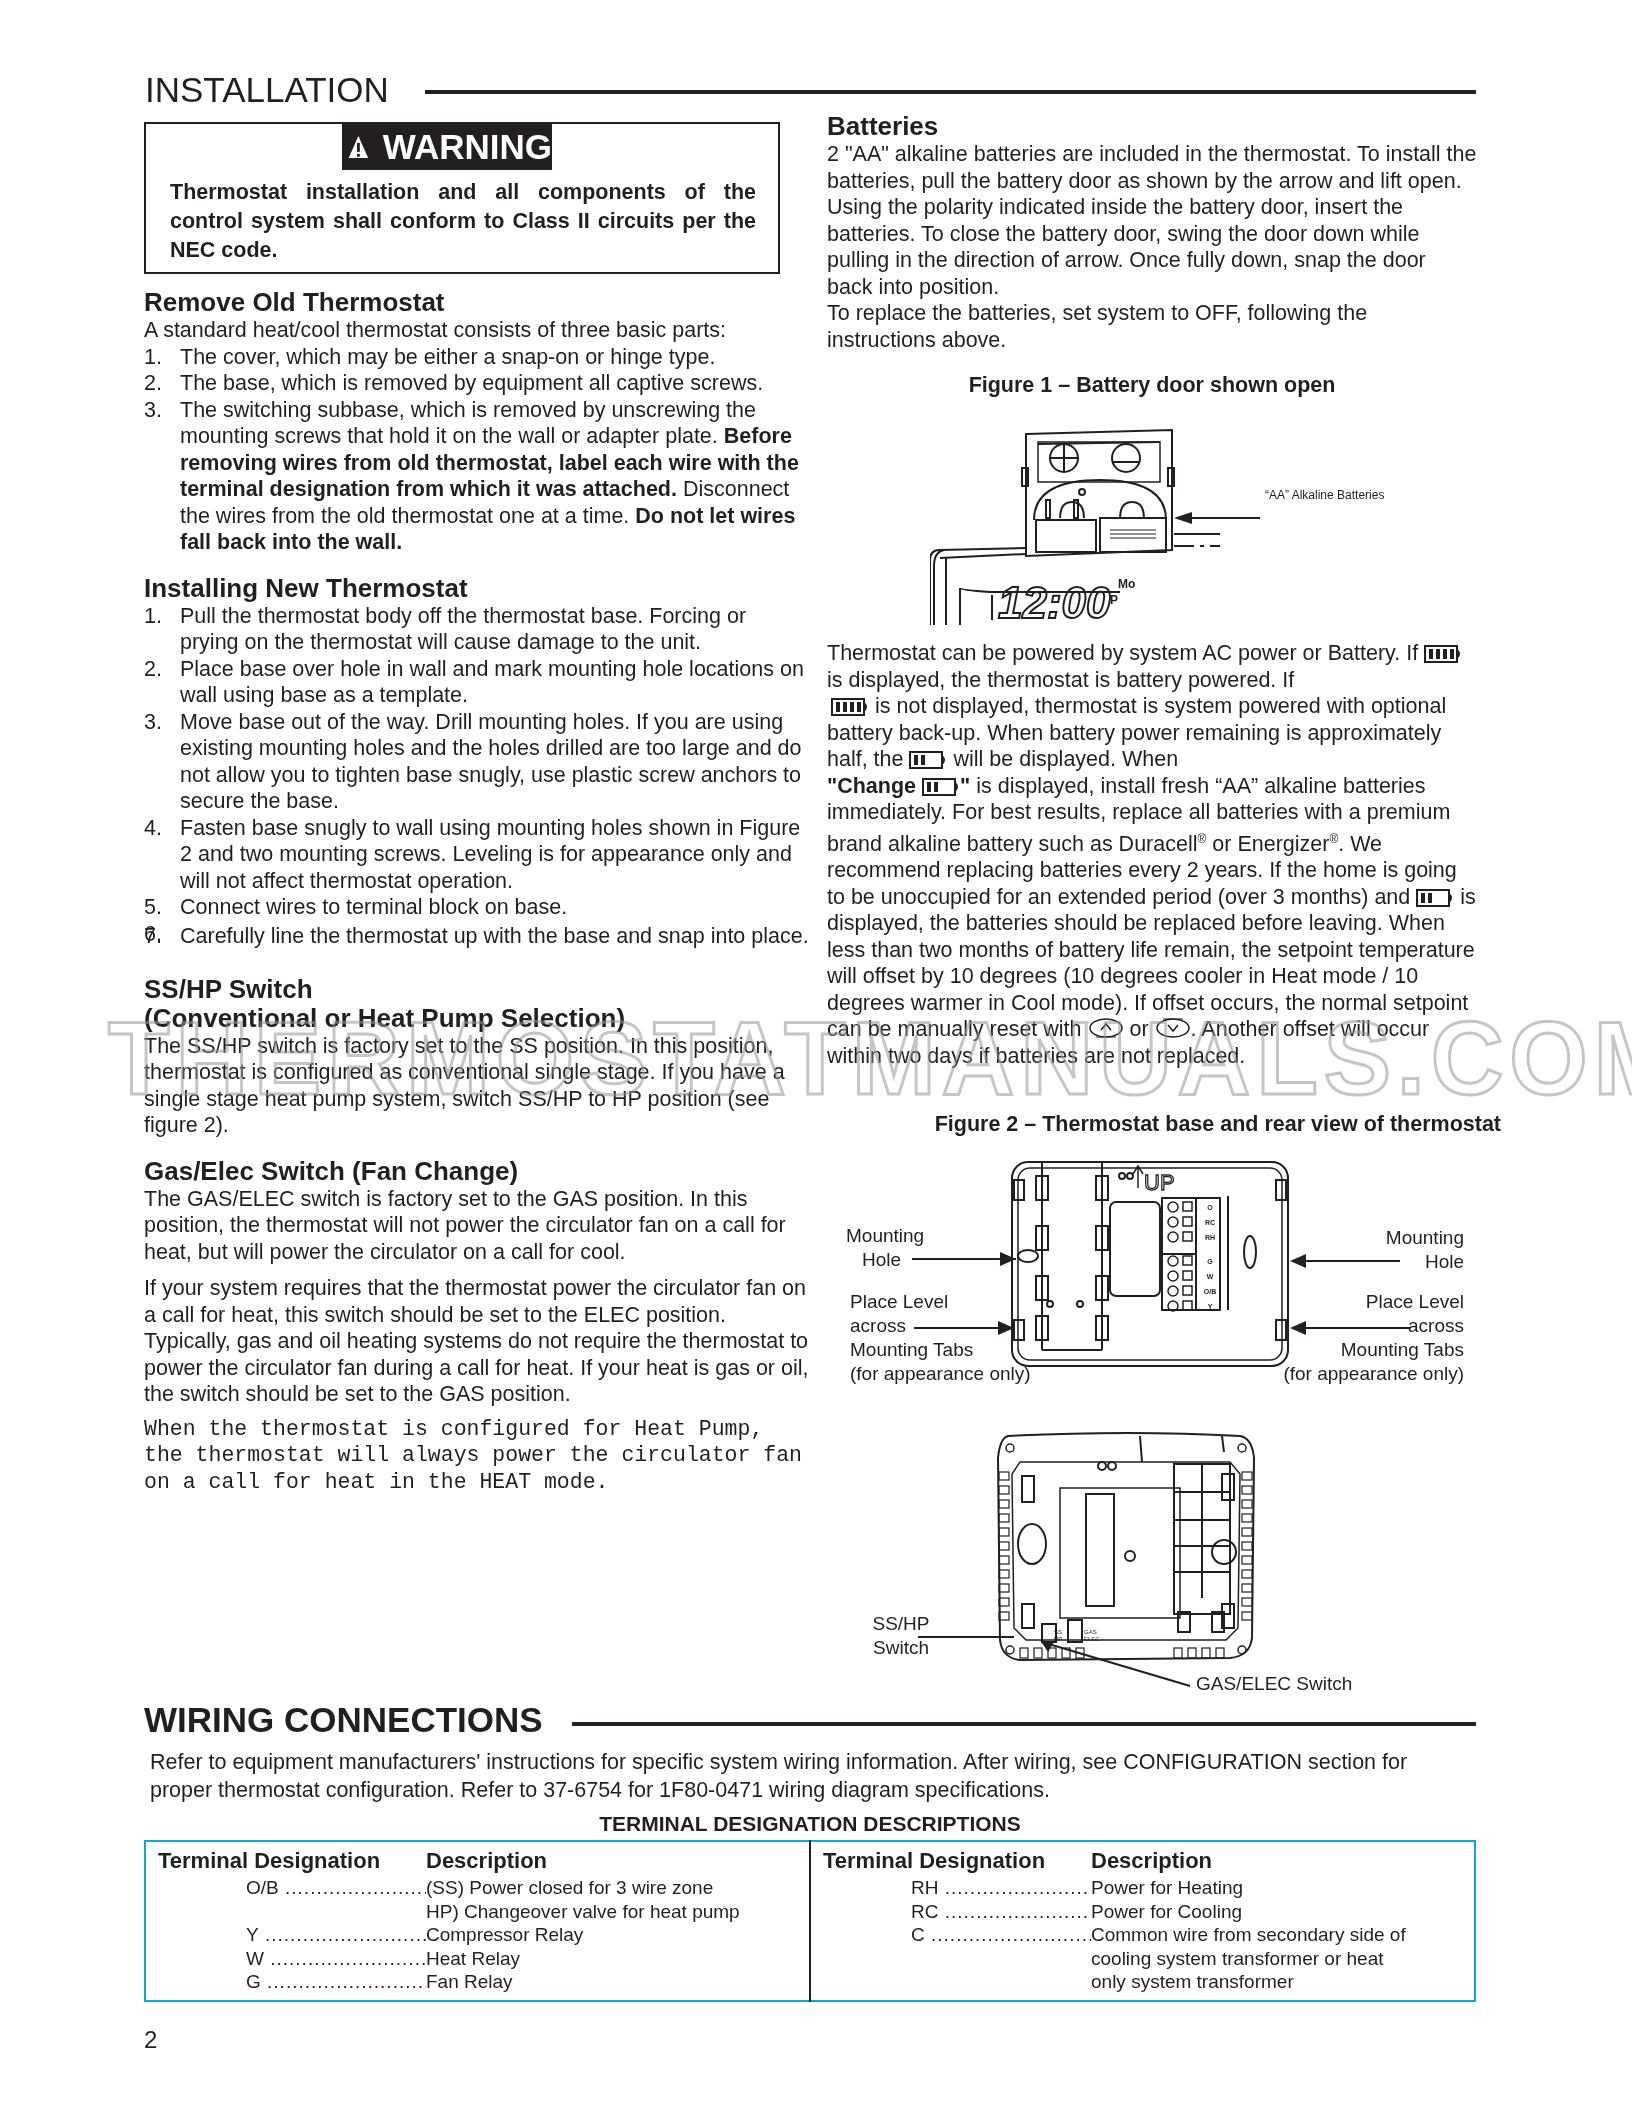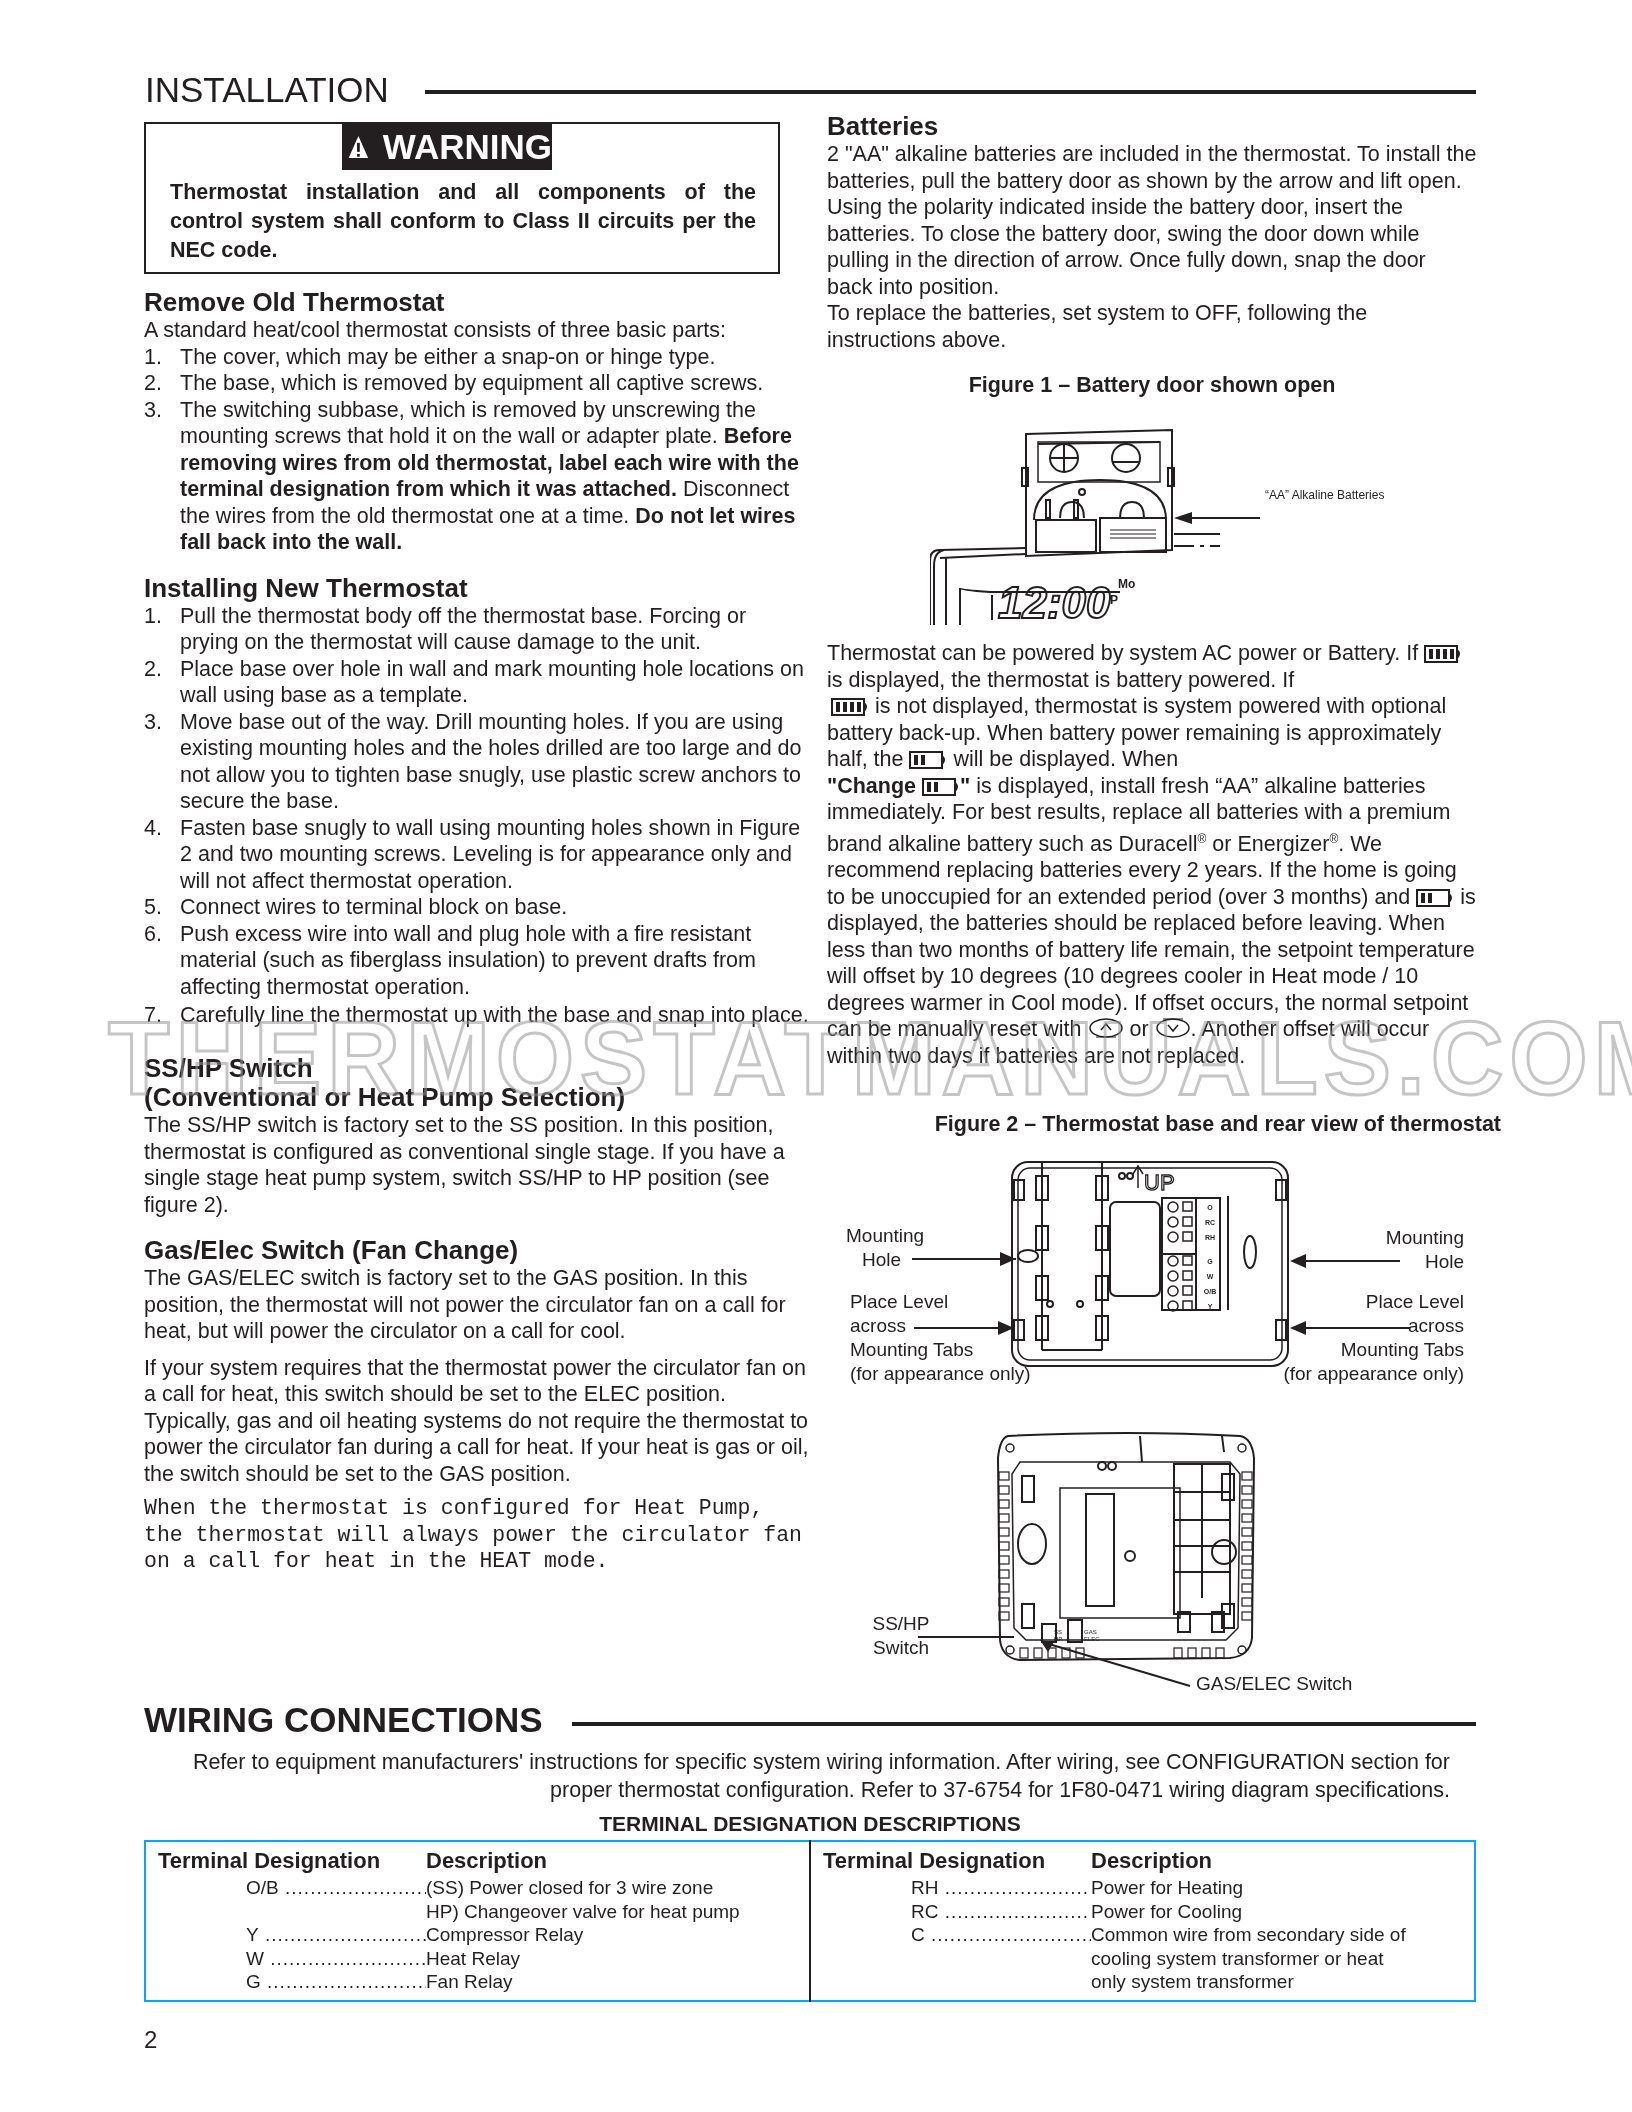--- a/index.html
+++ b/index.html
@@ -71,21 +71,21 @@
     <li><span class="num">3.</span><span>The switching subbase, which is removed by unscrewing the mounting screws that hold it on the wall or adapter plate. </span><b>Before removing wires from old thermostat, label each wire with the terminal designation from which it was attached.</b><span> Disconnect the wires from the old thermostat one at a time. </span><b>Do not let wires fall back into the wall.</b></li>
   </ol>
 
   <h2 class="h2" style="margin-top:18px;">Installing New Thermostat</h2>
   <ol class="steps">
     <li><span class="num">1.</span><span>Pull the thermostat body off the thermostat base. Forcing or prying on the thermostat will cause damage to the unit.</span></li>
     <li><span class="num">2.</span><span>Place base over hole in wall and mark mounting hole locations on wall using base as a template.</span></li>
     <li><span class="num">3.</span><span>Move base out of the way. Drill mounting holes. If you are using existing mounting holes and the holes drilled are too large and do not allow you to tighten base snugly, use plastic screw anchors to secure the base.</span></li>
     <li><span class="num">4.</span><span>Fasten base snugly to wall using mounting holes shown in Figure 2 and two mounting screws. Leveling is for appearance only and will not affect thermostat operation.</span></li>
     <li><span class="num">5.</span><span>Connect wires to terminal block on base.</span></li>
-    <li><span class="num">6.</span><span>Push excess wire into wall and plug hole with a fire resistant material (such as fiberglass insulation) to prevent drafts from affecting thermostat operation.</span></li>
+    <li><span class="num">6.</span></li>
     <li style="line-height:30px;"><span class="num">7.</span><span>Carefully line the thermostat up with the base and snap into place.</span></li>
   </ol>
 
   <h2 class="h2" style="margin-top:24px;">SS/HP Switch</h2>
   <h2 class="h2">(Conventional or Heat Pump Selection)</h2>
   <p class="p">The SS/HP switch is factory set to the SS position. In this position, thermostat is configured as conventional single stage. If you have a single stage heat pump system, switch SS/HP to HP position (see figure 2).</p>
 
   <h2 class="h2" style="margin-top:18px;">Gas/Elec Switch (Fan Change)</h2>
   <p class="p">The GAS/ELEC switch is factory set to the GAS position. In this position, the thermostat will not power the circulator fan on a call for heat, but will power the circulator on a call for cool.</p>
   <p class="p" style="margin-top:10px;">If your system requires that the thermostat power the circulator fan on a call for heat, this switch should be set to the ELEC position. Typically, gas and oil heating systems do not require the thermostat to power the circulator fan during a call for heat. If your heat is gas or oil, the switch should be set to the GAS position.</p>
@@ -377,21 +377,21 @@
 <svg class="abs" style="left:1040px; top:1640px;" width="160" height="50">
     <line x1="2" y1="2" x2="150" y2="46" stroke="#231f20" stroke-width="2"></line>
     <polygon points="0,0 14,2 8,12" fill="#231f20"></polygon>
   </svg>
 <div class="lbl" style="left:1196px; top:1672px;">GAS/ELEC Switch</div>
 
 <div class="watermark">THERMOSTATMANUALS.COM</div>
 
 <div class="abs sec-title bold" style="left:144px; top:1702px;">WIRING CONNECTIONS</div>
 <div class="rule" style="left:572px; top:1722px; width:904px;"></div>
-<div class="abs p" style="left:150px; top:1748px; width:1300px; font-size:21.5px; line-height:28px;text-align:right;">Refer to equipment manufacturers' instructions for specific system wiring information. After wiring, see CONFIGURATION section for proper thermostat configuration. Refer to 37-6754 for 1F80-0471 wiring diagram specifications.</div>
+<div class="abs p" style="left:150px; top:1748px; width:1300px; font-size:21.5px; line-height:28px;">Refer to equipment manufacturers' instructions for specific system wiring information. After wiring, see CONFIGURATION section for proper thermostat configuration. Refer to 37-6754 for 1F80-0471 wiring diagram specifications.</div>
 
 <div class="abs fig-cap" style="left:144px; top:1812px; width:1332px; font-size:21px;">TERMINAL DESIGNATION DESCRIPTIONS</div>
 
 <table class="term">
   <tbody>
       <tr>
     <td class="half">
       <div class="th"><span class="c1">Terminal Designation</span><span>Description</span></div>
       <div id="left-rows">
             <div class="trow">

